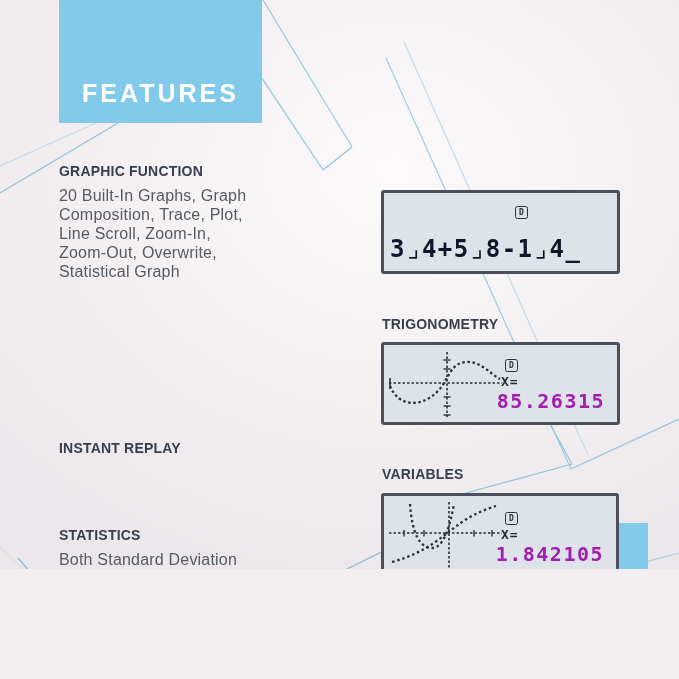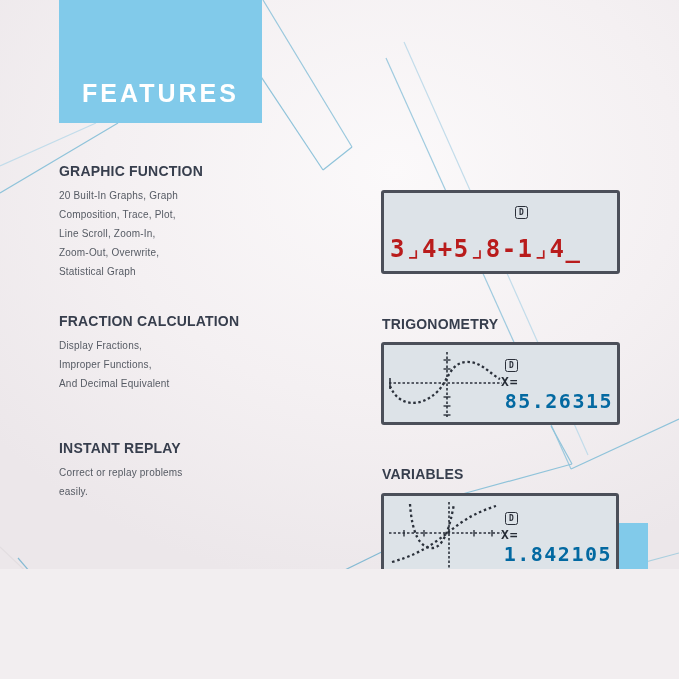--- a/index.html
+++ b/index.html
@@ -18,39 +18,39 @@
   }
   .features-box span{
     color:#ffffff;font-weight:700;font-size:25px;letter-spacing:3px;
   }
   .feature{position:absolute;left:59px;width:280px;z-index:3;}
   .feature h2, .screen-heading{
     margin:0;font-size:14px;font-weight:700;color:#373e4d;letter-spacing:.2px;
     font-family:"Liberation Sans", sans-serif;
   }
   .feature p{
-    margin:7px 0 0 0;font-size:10px;line-height:19px;color:#555a63;
+    margin:7px 0 0 0;font-size:16px;line-height:19px;color:#555a63;
     white-space:pre-line;letter-spacing:.2px;
   }
   .screen-heading{position:absolute;left:382px;z-index:3;}
   .lcd{
     position:absolute;background:#dde3e8;border:3px solid #4b4f59;border-radius:3px;
     box-sizing:border-box;z-index:3;
   }
   .dbox{
     position:absolute;width:13px;height:13px;border:1.5px solid #2b303a;border-radius:2.5px;
     box-sizing:border-box;display:flex;align-items:center;justify-content:center;
     font:700 8px "DejaVu Sans Mono", monospace;color:#2b303a;
   }
   .xlabel{position:absolute;font:700 13px "DejaVu Sans Mono", monospace;color:#262c35;letter-spacing:1px;}
-  .lcdval{position:absolute;right:4px;font:700 20px "DejaVu Sans Mono", monospace;color:#0369a1;letter-spacing:1.5px;}
+  .lcdval{position:absolute;right:12px;font:700 20px "DejaVu Sans Mono", monospace;color:#a21caf;letter-spacing:1.5px;}
   .equation{
     position:absolute;left:6px;top:42px;
     font:700 24px "DejaVu Sans Mono","DejaVu Sans", monospace;
-    color:#b91c1c;letter-spacing:1.5px;white-space:nowrap;
+    color:#0f172a;letter-spacing:1.5px;white-space:nowrap;
   }
   .graph{position:absolute;left:0;top:0;}
   .stand{position:absolute;left:484px;top:575px;width:53px;height:28px;background:#49525e;z-index:3;}
   .accent-square{position:absolute;left:511px;top:523px;width:137px;height:99px;background:#81caea;z-index:2;}
 </style>
 </head>
 <body>
 
 <div class="canvas">
 
@@ -82,30 +82,28 @@
   </div>
 
   <div class="feature" style="top:163px">
     <h2>GRAPHIC FUNCTION</h2>
     <p>20 Built-In Graphs, Graph
 Composition, Trace, Plot,
 Line Scroll, Zoom-In,
 Zoom-Out, Overwrite,
 Statistical Graph</p>
   </div>
-  <div class="feature" style="top:313px">
-    <h2>FRACTION CALCULATION</h2>
-    <p>Display Fractions,
-Improper Functions,
-And Decimal Equivalent</p>
-  </div>
   <div class="feature" style="top:440px">
     <h2>INSTANT REPLAY</h2>
-    <p>Correct or replay problems
-easily.</p>
+  </div>
+  <div class="feature" style="top:527px">
+    <h2>STATISTICS</h2>
+    <p>Both Standard Deviation
+and Linear Regression
+problems can be solved.</p>
   </div>
 
   <div class="lcd" style="left:381px;top:190px;width:239px;height:84px">
     <div class="dbox" style="left:131px;top:13px">D</div>
     <div class="equation">3⌟4+5⌟8-1⌟4_</div>
   </div>
 
   <h2 class="screen-heading" style="top:316px">TRIGONOMETRY</h2>
   <div class="lcd" style="left:381px;top:342px;width:239px;height:83px">
     <svg class="graph" width="233" height="77" viewBox="0 0 233 77">

